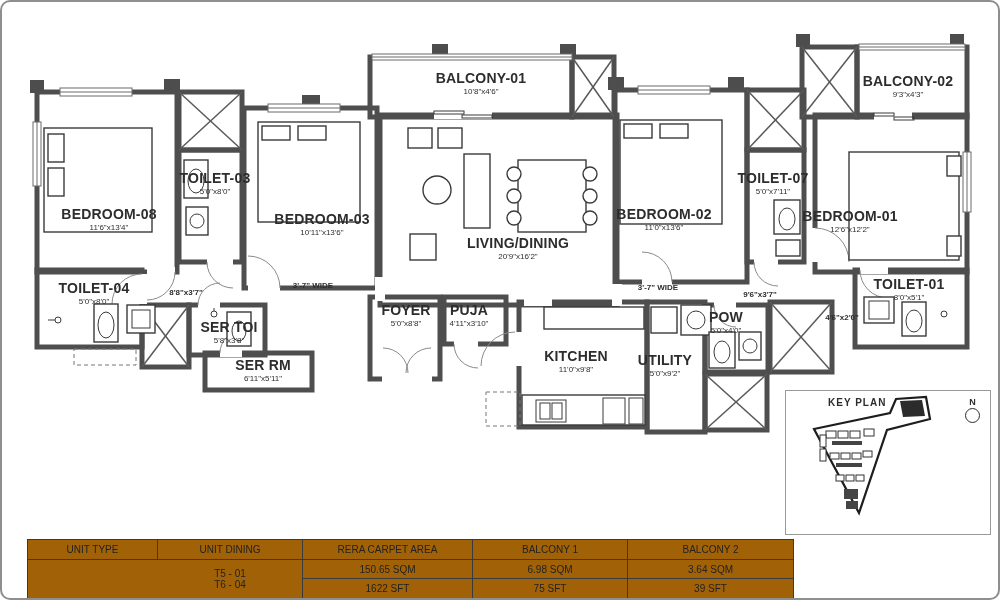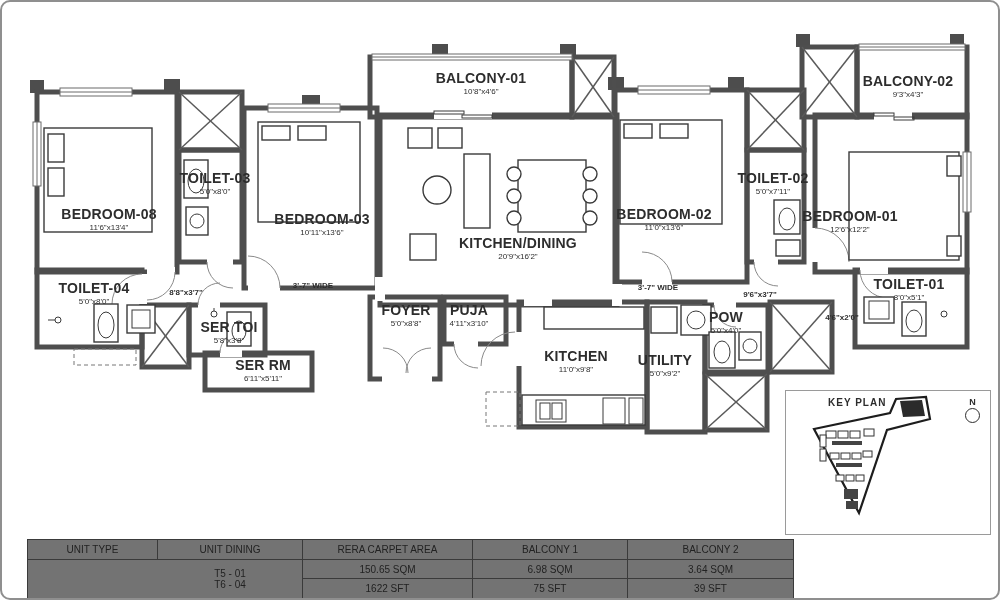--- a/index.html
+++ b/index.html
@@ -30,21 +30,21 @@
   .kp-title{position:absolute;left:10px;top:6px;font-size:10px;font-weight:700;
     letter-spacing:1px;color:#2d2d2d;padding-left:32px;}
   .kp-north{position:absolute;right:10px;top:6px;text-align:center;color:#2d2d2d;}
   .kp-n{display:block;font-size:9px;font-weight:700;line-height:10px;}
   .kp-circle{display:block;width:13px;height:13px;border:1.3px solid #2d2d2d;border-radius:50%;
     margin:1px auto 0;}
   
   .spec{position:absolute;left:25px;top:537px;display:grid;
     grid-template-columns:130px 145px 170px 155px 165px;
     grid-template-rows:20px 19px 19px;
-    border:1.5px solid #3a3a3a;background:#737373;}
+    border:1.5px solid #3a3a3a;background:#a16207;}
   .spec .c{border-right:1px solid #3a3a3a;border-bottom:1px solid #3a3a3a;
     display:flex;flex-direction:column;align-items:center;justify-content:center;
     font-size:10px;color:#222;text-align:center;line-height:1.1;}
   .spec .c5{border-right:none;}
   .spec .r3{border-bottom:none;}
   .spec .span2{grid-row:2/4;border-bottom:none;}
   .spec .col1{grid-column:1;} .spec .col2{grid-column:2;}
   .spec .p31{grid-column:3;grid-row:2;} .spec .p41{grid-column:4;grid-row:2;}
   .spec .p51{grid-column:5;grid-row:2;} .spec .p32{grid-column:3;grid-row:3;}
   .spec .p42{grid-column:4;grid-row:3;} .spec .p52{grid-column:5;grid-row:3;}
@@ -313,21 +313,21 @@
   </div>
   <div class="lbl" style="left:261px;top:368px">
     <span class="nm">SER RM</span>
     <span class="dm">6'11"x5'11"</span>
   </div>
   <div class="lbl" style="left:479px;top:81px">
     <span class="nm">BALCONY-01</span>
     <span class="dm">10'8"x4'6"</span>
   </div>
   <div class="lbl" style="left:516px;top:246px">
-    <span class="nm">KITCHEN/DINING</span>
+    <span class="nm">LIVING/DINING</span>
     <span class="dm">20'9"x16'2"</span>
   </div>
   <div class="lbl" style="left:404px;top:313px">
     <span class="nm">FOYER</span>
     <span class="dm">5'0"x8'8"</span>
   </div>
   <div class="lbl" style="left:467px;top:313px">
     <span class="nm">PUJA</span>
     <span class="dm">4'11"x3'10"</span>
   </div>
@@ -341,21 +341,21 @@
   </div>
   <div class="lbl" style="left:724px;top:320px">
     <span class="nm">POW</span>
     <span class="dm">5'0"x4'0"</span>
   </div>
   <div class="lbl" style="left:662px;top:217px">
     <span class="nm">BEDROOM-02</span>
     <span class="dm">11'0"x13'6"</span>
   </div>
   <div class="lbl" style="left:771px;top:181px">
-    <span class="nm">TOILET-02</span>
+    <span class="nm">TOILET-07</span>
     <span class="dm">5'0"x7'11"</span>
   </div>
   <div class="lbl one" style="left:656px;top:286px">
     <span class="dm">3'-7" WIDE</span>
   </div>
   <div class="lbl one" style="left:758px;top:293px">
     <span class="dm">9'6"x3'7"</span>
   </div>
   <div class="lbl one" style="left:840px;top:316px">
     <span class="dm">4'6"x2'0"</span>

